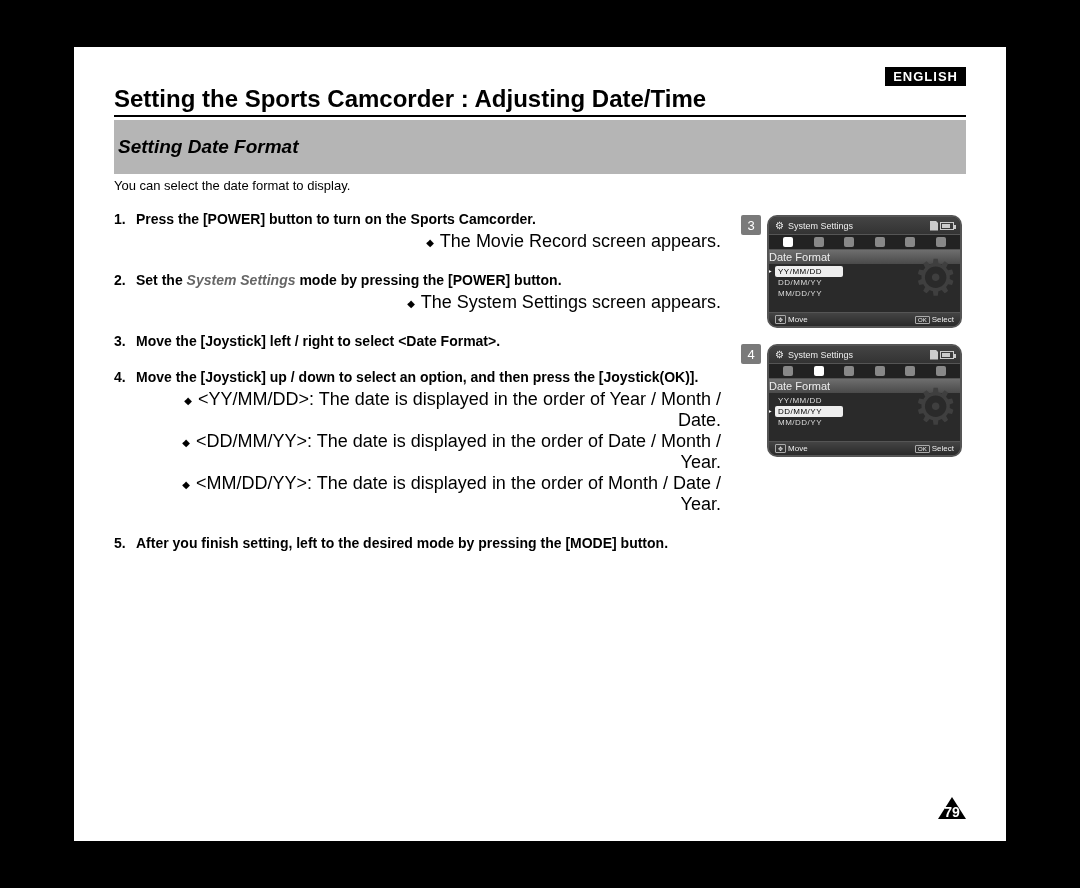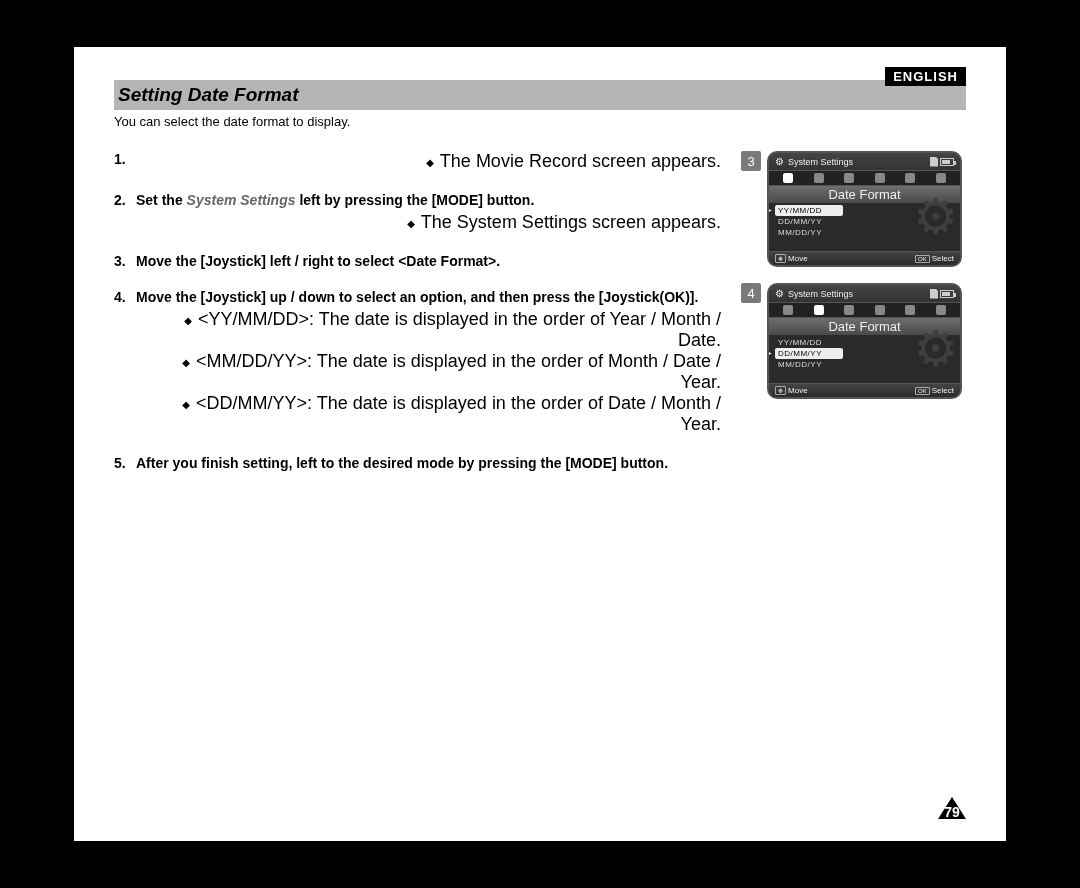--- a/index.html
+++ b/index.html
@@ -34,21 +34,21 @@
     font-weight: bold;
     padding-top: 8px;
     border-bottom: 2px solid #000;
     padding-bottom: 2px;
   }
   .section-title {
     background: #b5b5b5;
     font-style: italic;
     font-weight: bold;
     font-size: 19px;
-    padding: 4px 4px;
+    padding: 16px 4px;
     margin-top: 3px;
   }
   .intro {
     font-size: 13px;
     margin: 4px 0 18px 0;
   }
   .content-row {
     display: flex;
     gap: 20px;
   }
@@ -130,21 +130,21 @@
   .batt-fill { position:absolute; left:1px; top:1px; bottom:1px; width:70%; background:#ccc; }
   .card-ico { width:8px; height:10px; background:#ccc; clip-path: polygon(0 0,70% 0,100% 25%,100% 100%,0 100%); }
   .scr-tabs {
     display:flex; justify-content:space-around;
     background:#222; padding:2px 4px;
     border-top:1px solid #555; border-bottom:1px solid #555;
   }
   .tab-ico { width:10px; height:10px; background:#888; border-radius:2px; }
   .tab-sel { background:#fff; }
   .scr-section-label {
-    text-align:center; font-size:13px;
+    font-size:11px;
     background:linear-gradient(#6e6e6e,#4a4a4a);
     padding:1px 0;
   }
   .scr-body { position:relative; height:48px; }
   .bg-gears {
     position:absolute; right:2px; top:-6px; bottom:0;
     font-size:50px; color:#3f3f3f;
     line-height:0.8;
     z-index:0;
   }
@@ -208,48 +208,50 @@
     font-weight:bold;
     width:16px;
     text-align:center;
   }
 </style>
 </head>
 <body>
 
 <div class="page">
   <div class="lang-badge">ENGLISH</div>
+  <h1 class="page-title">Setting the Sports Camcorder : Adjusting Date/Time</h1>
   <div class="section-title">Setting Date Format</div>
   <div class="intro">You can select the date format to display.</div>
 
   <div class="content-row">
     <div class="left-col">
       <ol class="steps">
         <li>
+          <span class="step-title">Press the [POWER] button to turn on the Sports Camcorder.</span>
           <ul class="sub">
             <li>The Movie Record screen appears.</li>
           </ul>
         </li>
         <li>
           <span class="step-title">
-            <span>Set the </span><span class="syssettings">System Settings</span><span> left by pressing the [MODE] button.</span>
+            <span>Set the </span><span class="syssettings">System Settings</span><span> mode by pressing the [POWER] button.</span>
           </span>
           <ul class="sub">
             <li>The System Settings screen appears.</li>
           </ul>
         </li>
         <li>
           <span class="step-title">Move the [Joystick] left / right to select &lt;Date Format&gt;.</span>
         </li>
         <li>
           <span class="step-title">Move the [Joystick] up / down to select an option, and then press the [Joystick(OK)].</span>
           <ul class="sub">
             <li><span class="b">&lt;YY/MM/DD&gt;</span><span>: The date is displayed in the order of Year / Month / Date.</span></li>
+            <li><span class="b">&lt;DD/MM/YY&gt;</span><span>: The date is displayed in the order of Date / Month / Year.</span></li>
             <li><span class="b">&lt;MM/DD/YY&gt;</span><span>: The date is displayed in the order of Month / Date / Year.</span></li>
-            <li><span class="b">&lt;DD/MM/YY&gt;</span><span>: The date is displayed in the order of Date / Month / Year.</span></li>
           </ul>
         </li>
         <li>
           <span class="step-title">After you finish setting, left to the desired mode by pressing the [MODE] button.</span>
         </li>
       </ol>
     </div>
 
     <div class="right-col">
 

